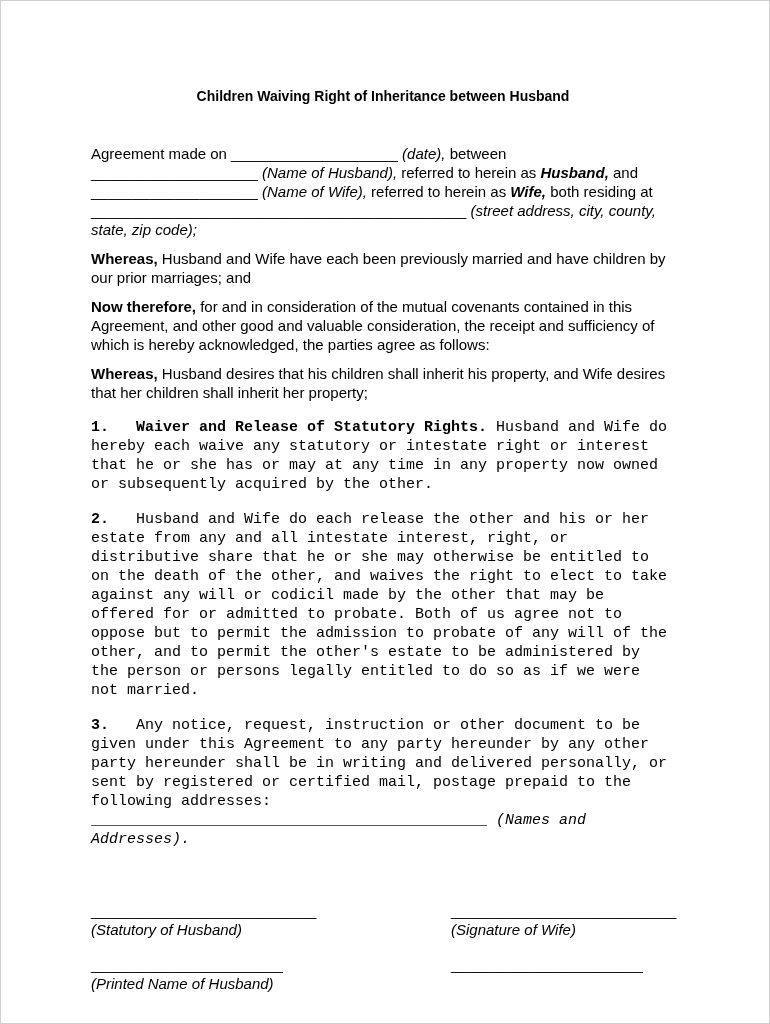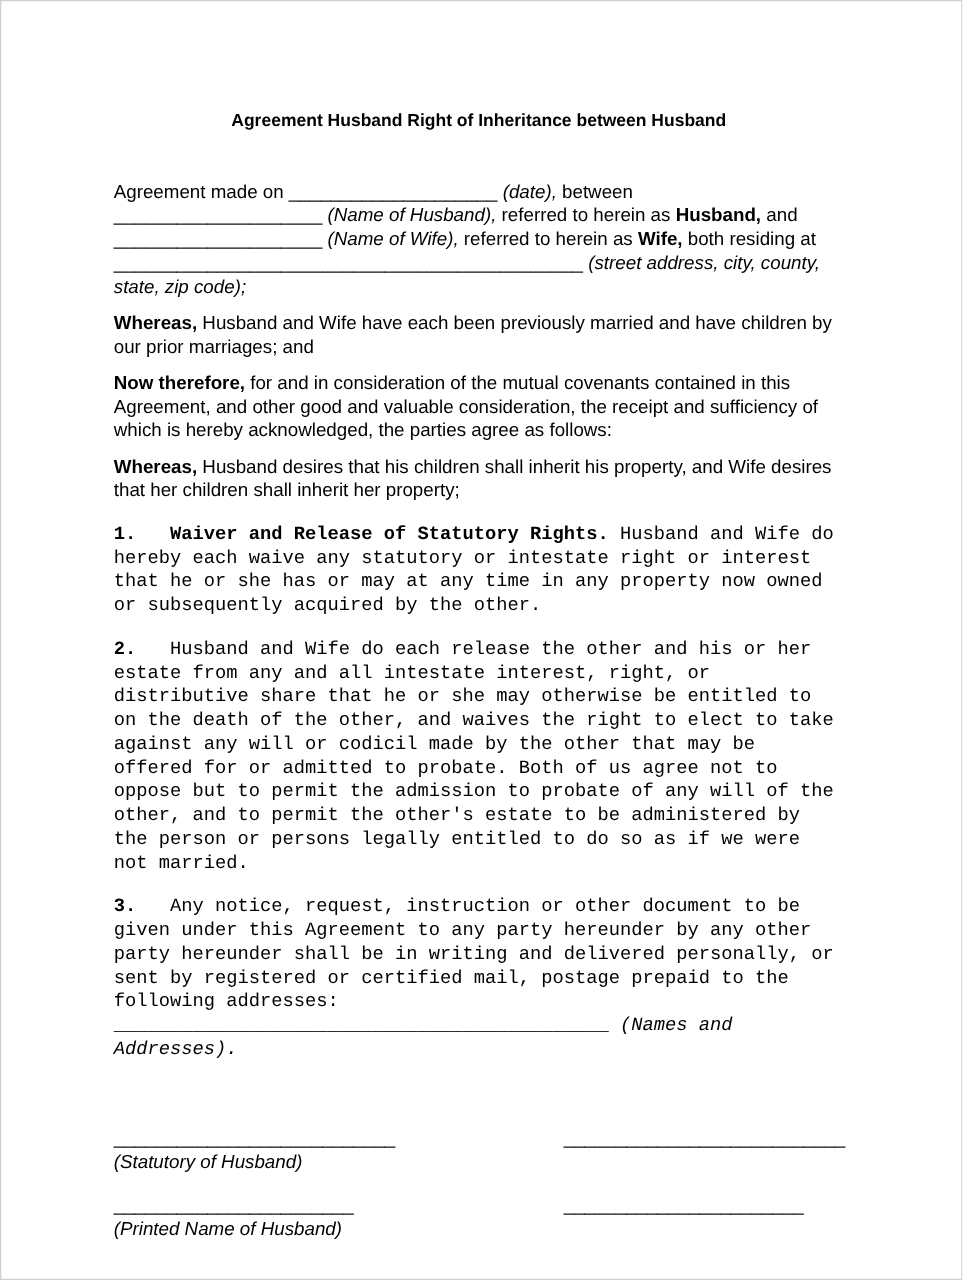--- a/index.html
+++ b/index.html
@@ -21,38 +21,38 @@
     font-weight: bold;
     font-size: 14px;
     line-height: 19px;
     margin: 0 0 38px 0;
   }
   .para { margin: 0 0 10px 0; }
   .clause { margin: 16px 0 16px 0; font-family: Liberation Mono, monospace; }
   .witness { margin-top: 20px; }
   .b  { font-weight: bold; }
   .i  { font-style: italic; }
-  .bi { font-weight: bold; }
+  .bi { font-weight: bold; font-style: italic; }
   .cnum { display: inline-block; width: 45px; }
   .sig-grid {
     display: grid;
     grid-template-columns: 360px 1fr;
     row-gap: 16px;
     margin-top: 52px;
   }
   .sig-line { white-space: nowrap; }
   .sig-label { font-style: italic; }
 </style>
 </head>
 <body>
 
 <div class="page">
 
   <div class="title">
-    <span>Agreement Husband Right of Inheritance between Husband</span><br>
+    <span>Children Waiving Right of Inheritance between Husband</span><br>
   </div>
 
   <p class="para"><span>Agreement made on </span><span>____________________</span><span class="i"> (date), </span><span>between </span><span>____________________</span><span class="i"> (Name of Husband), </span><span>referred to herein as </span><span class="bi">Husband,</span><span> and </span><span>____________________</span><span class="i"> (Name of Wife), </span><span>referred to herein as </span><span class="bi">Wife,</span><span> both residing at </span><span>_____________________________________________</span><span class="i"> (street address, city, county, state, zip code);</span></p>
 
   <p class="para"><span class="b">Whereas,</span><span> Husband and Wife have each been previously married and have children by our prior marriages; and</span></p>
 
   <p class="para"><span class="b">Now therefore,</span><span> for and in consideration of the mutual covenants contained in this Agreement, and other good and valuable consideration, the receipt and sufficiency of which is hereby acknowledged, the parties agree as follows:</span></p>
 
   <p class="para"><span class="b">Whereas,</span><span> Husband desires that his children shall inherit his property, and Wife desires that her children shall inherit her property;</span></p>
 
@@ -63,20 +63,21 @@
   <p class="para clause"><span class="b cnum">3.</span><span>Any notice, request, instruction or other document to be given under this Agreement to any party hereunder by any other party hereunder shall be in writing and delivered personally, or sent by registered or certified mail, postage prepaid to the following addresses: </span><span>____________________________________________</span><span class="i"> (Names and Addresses).</span></p>
 
 
   <div class="sig-grid">
     <div class="sig-cell">
       <div class="sig-line">___________________________</div>
       <div class="sig-label">(Statutory of Husband)</div>
     </div>
     <div class="sig-cell">
       <div class="sig-line">___________________________</div>
+      <div class="sig-label">(Signature of Wife)</div>
     </div>
     <div class="sig-cell">
       <div class="sig-line">_______________________</div>
       <div class="sig-label">(Printed Name of Husband)</div>
     </div>
     <div class="sig-cell">
       <div class="sig-line">_______________________</div>
     </div>
   </div>
 

